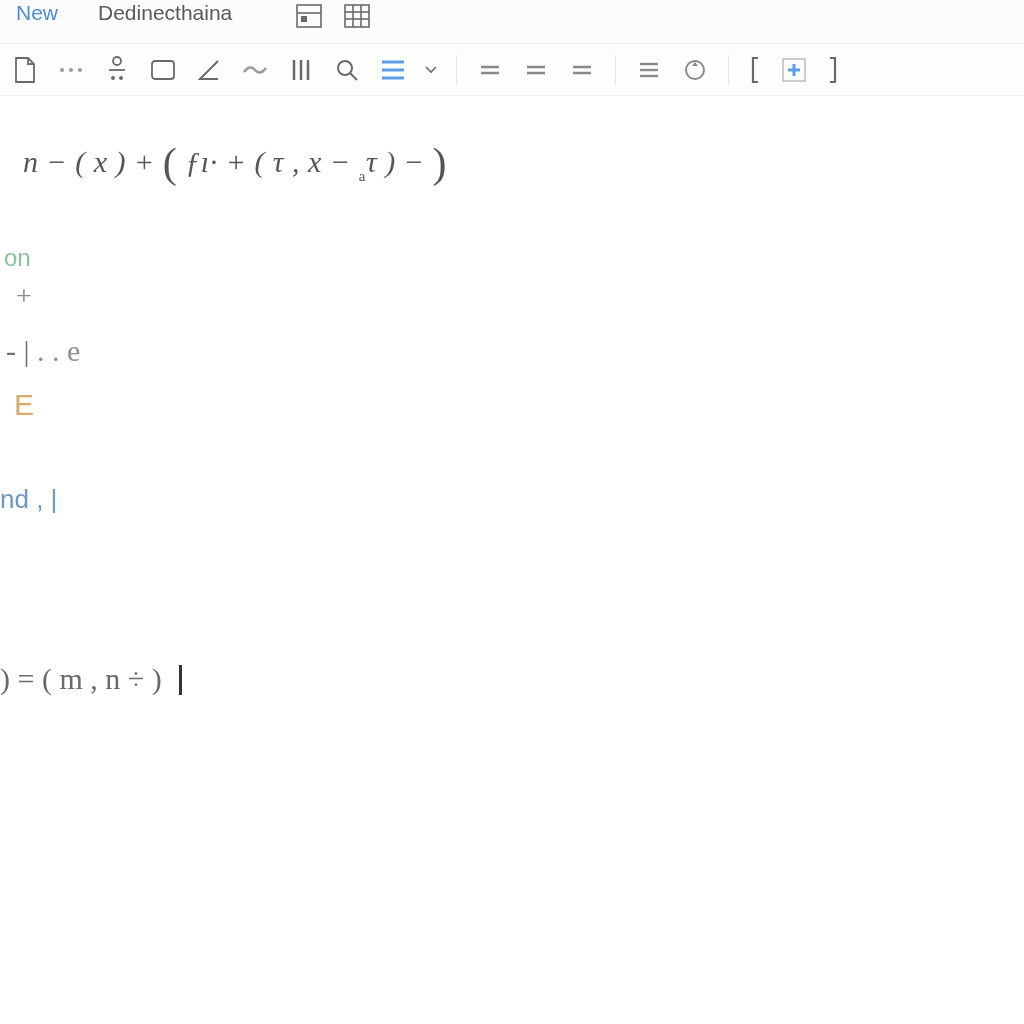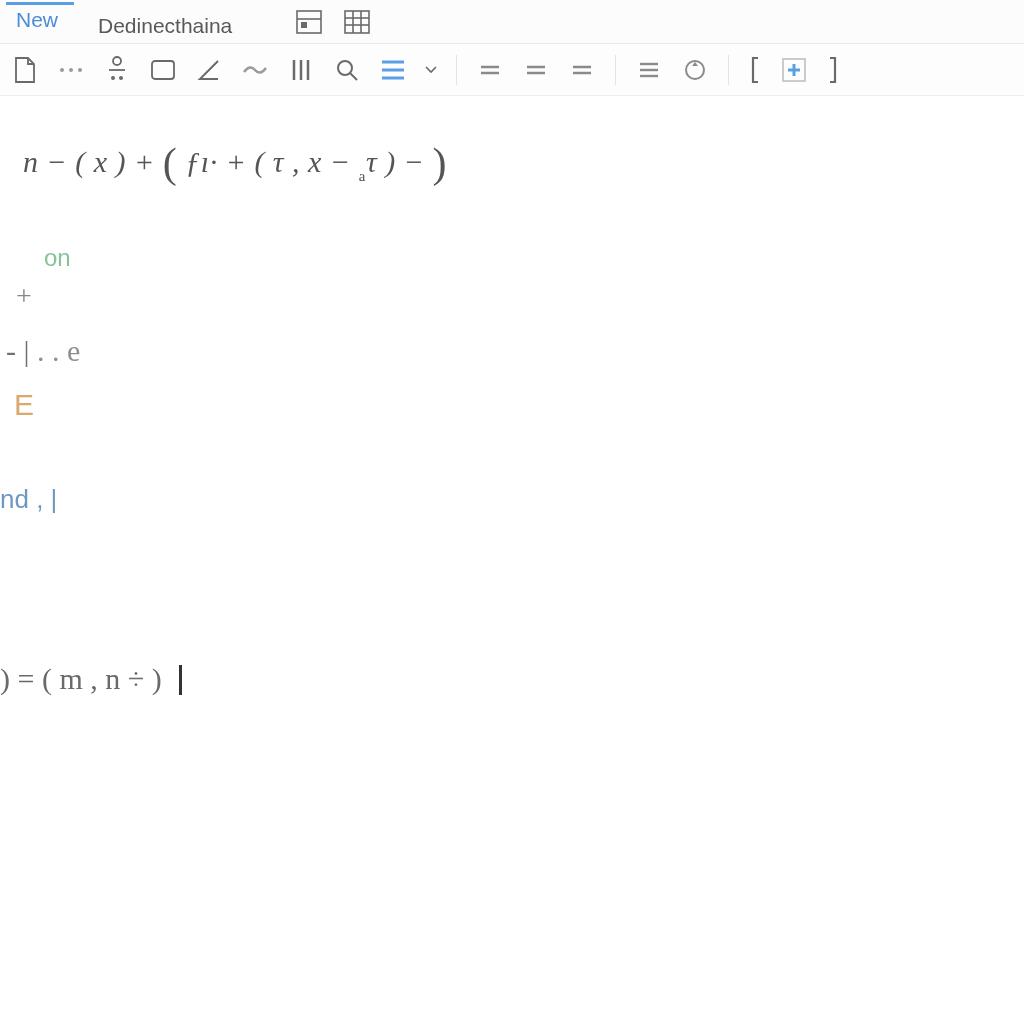--- a/index.html
+++ b/index.html
@@ -2,21 +2,21 @@
 <html><head>
 <meta charset="utf-8">
 <style>
   * { box-sizing: border-box; margin: 0; padding: 0; }
   html, body { width: 1024px; height: 1024px; font-family: "Helvetica Neue", Arial, sans-serif; background: #fff; overflow: hidden; }
   body { filter: blur(0.3px); }
 
   
   .menubar {
     display: flex;
-    align-items: center;
+    align-items: flex-end;
     height: 44px;
     padding: 12px 6px;
     background: #fcfcfc;
     border-bottom: 1px solid #e8e8e8;
     font-size: 21px;
     color: #595959;
   }
   .menu-item {
     padding: 6px 16px 6px 10px;
     display: flex;
@@ -64,21 +64,21 @@
     left: 0px; top: 38px;
     font-size: 30px;
     letter-spacing: 0.5px;
     font-style: italic;
     color: #555;
     white-space: nowrap;
     padding-left: 23px;
   }
   .eq1 .upright { font-style: normal; }
   .bigparen { font-size: 42px; position: relative; top: 5px; font-style: normal; }
-  .lbl-on { position:absolute; left:4px; top:150px; font: 400 24px/1 "Helvetica Neue",Arial; color:#88c29a;margin-left:40px; }
+  .lbl-on { position:absolute; left:4px; top:150px; font: 400 24px/1 "Helvetica Neue",Arial; color:#88c29a; }
   .lbl-plus { position:absolute; left:16px; top:186px; font: 400 28px/1 "Times New Roman"; color:#888; }
   .lbl-minus1e { position:absolute; left:6px; top:240px; font: 400 30px/1 "Times New Roman"; color:#707070; white-space:nowrap; }
   .lbl-minus1e .e { color:#8f8f8f; }
   .lbl-E { position:absolute; left:14px; top:294px; font: 400 30px/1 "Helvetica Neue",Arial; color:#d9a96d; }
   .lbl-nd { position:absolute; left:0px; top:390px; font: 400 26px/1 "Helvetica Neue",Arial; color:#6e98c4;text-align:right; }
   .eq2 {
     position:absolute; left:0px; top:568px;
     font: italic 400 30px/1 "Times New Roman", serif;
     color:#6a6a6a;
     white-space:nowrap;

